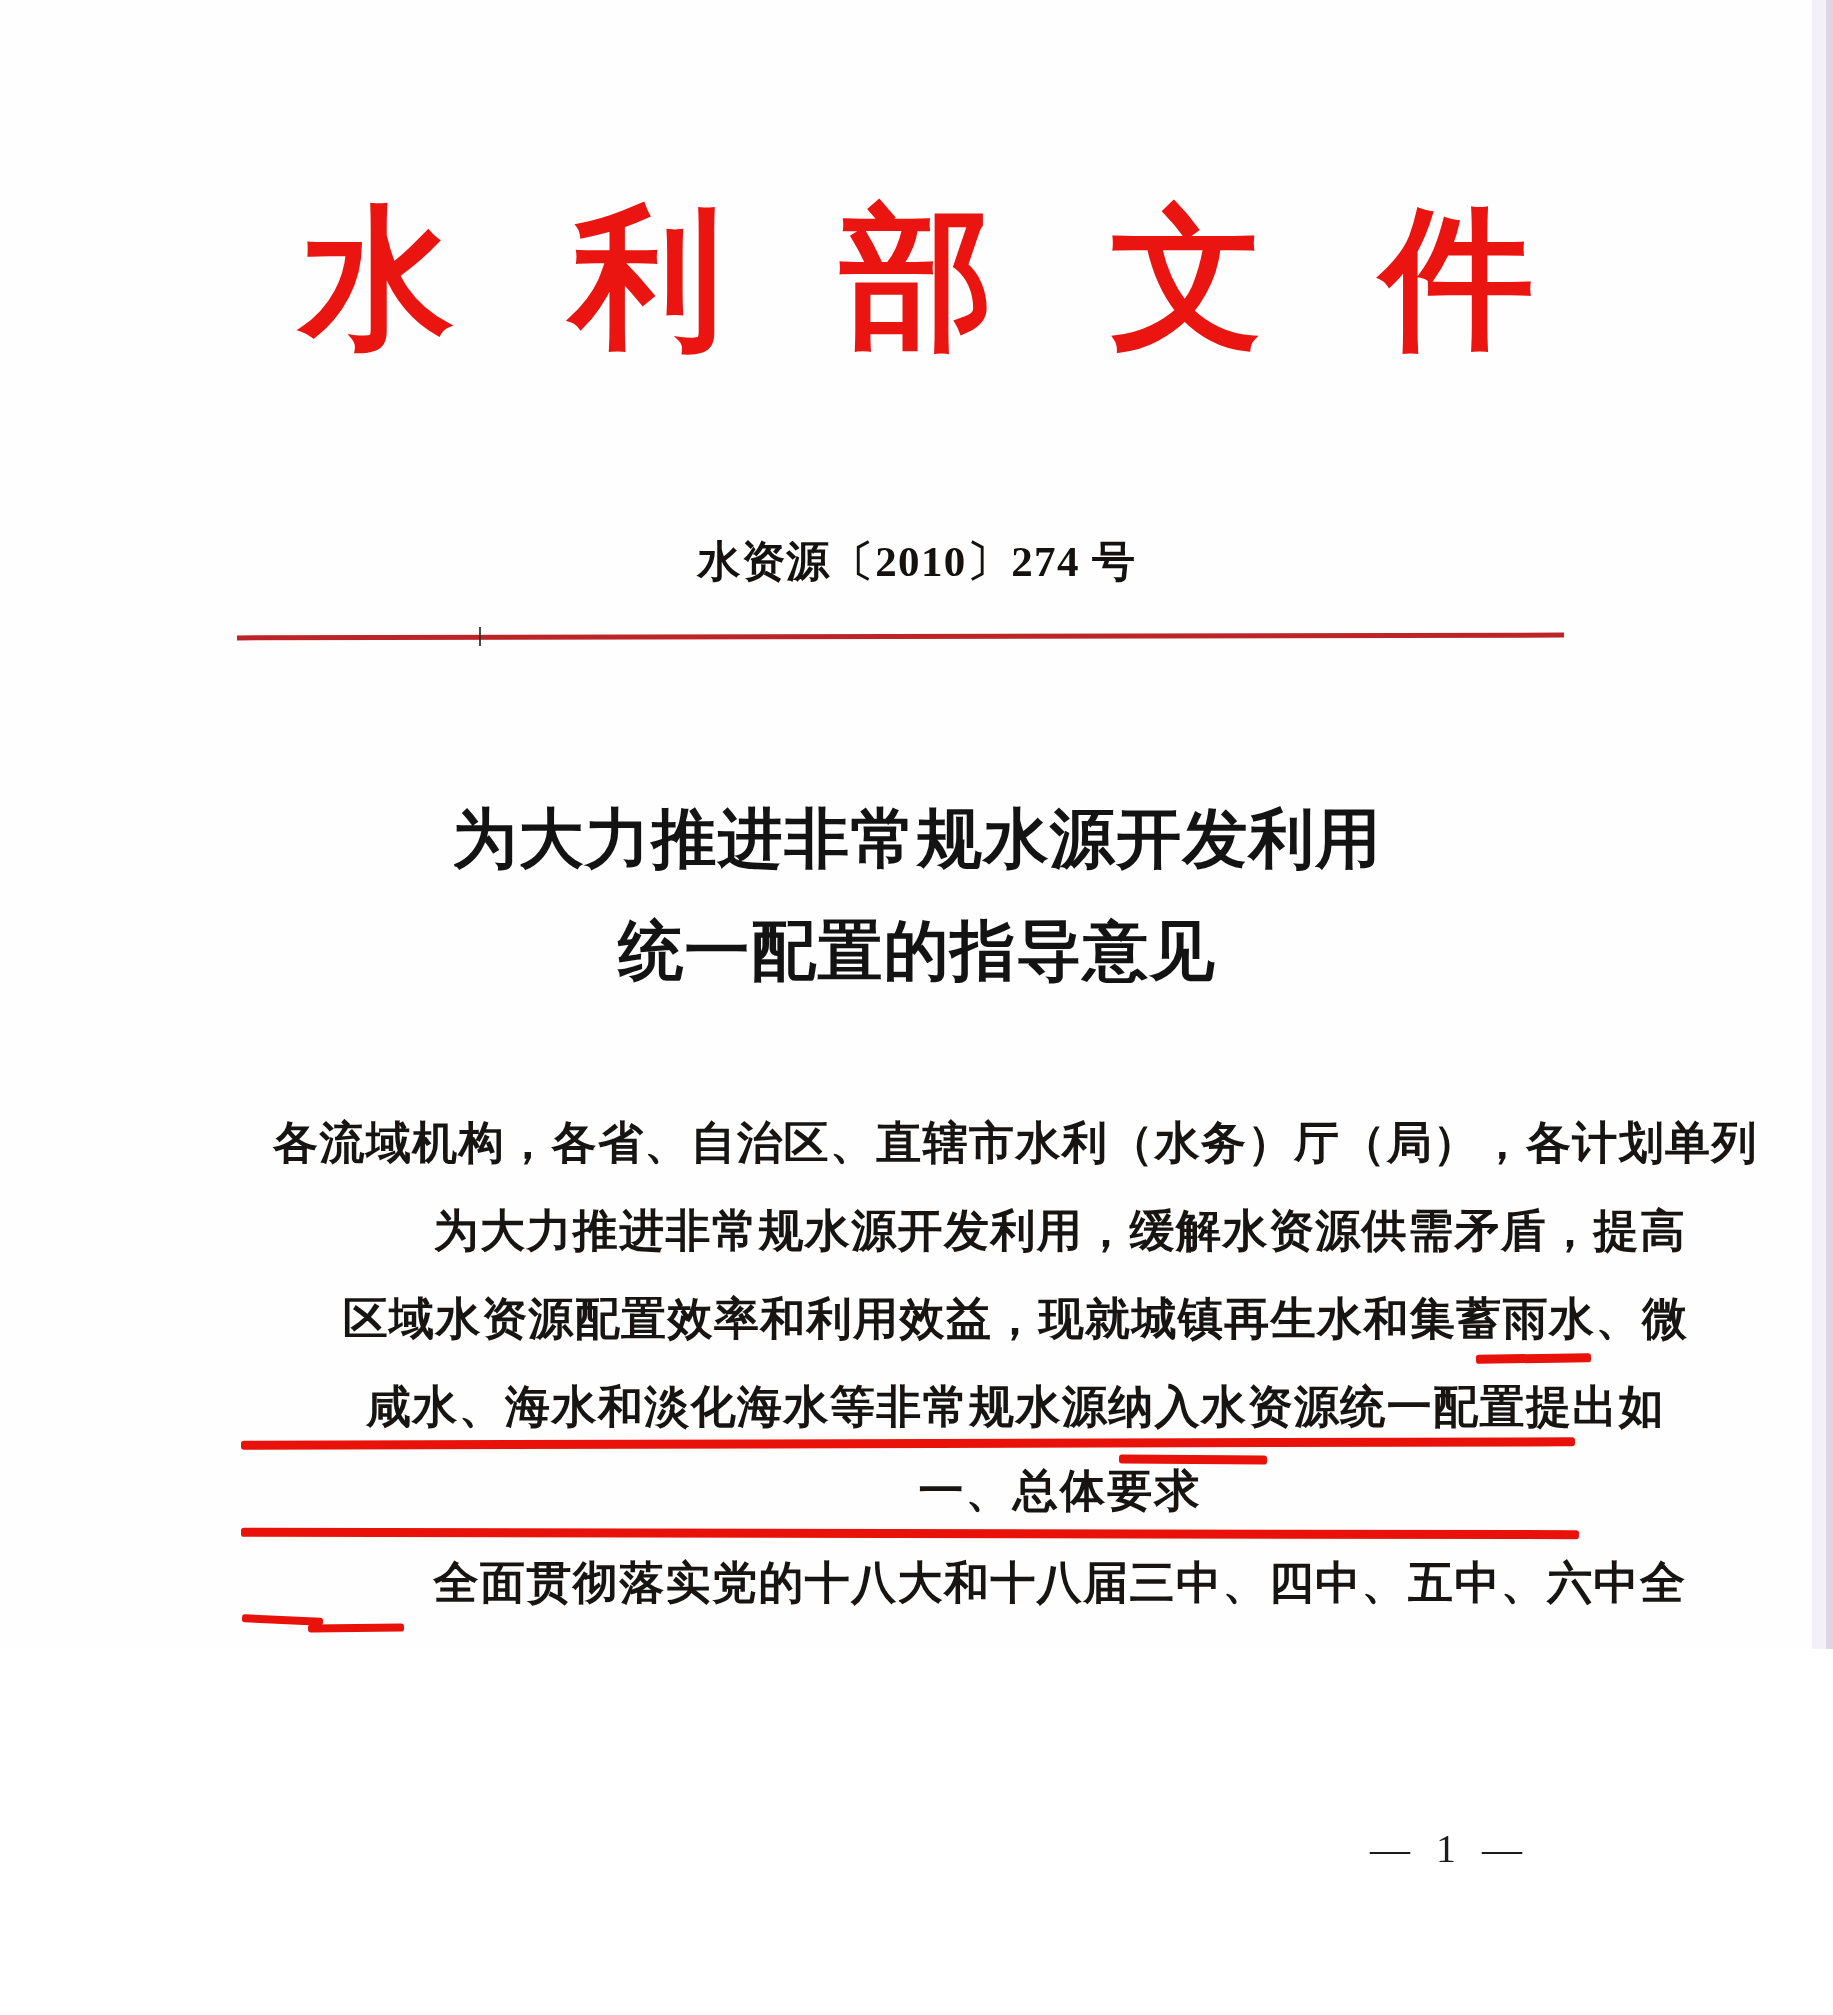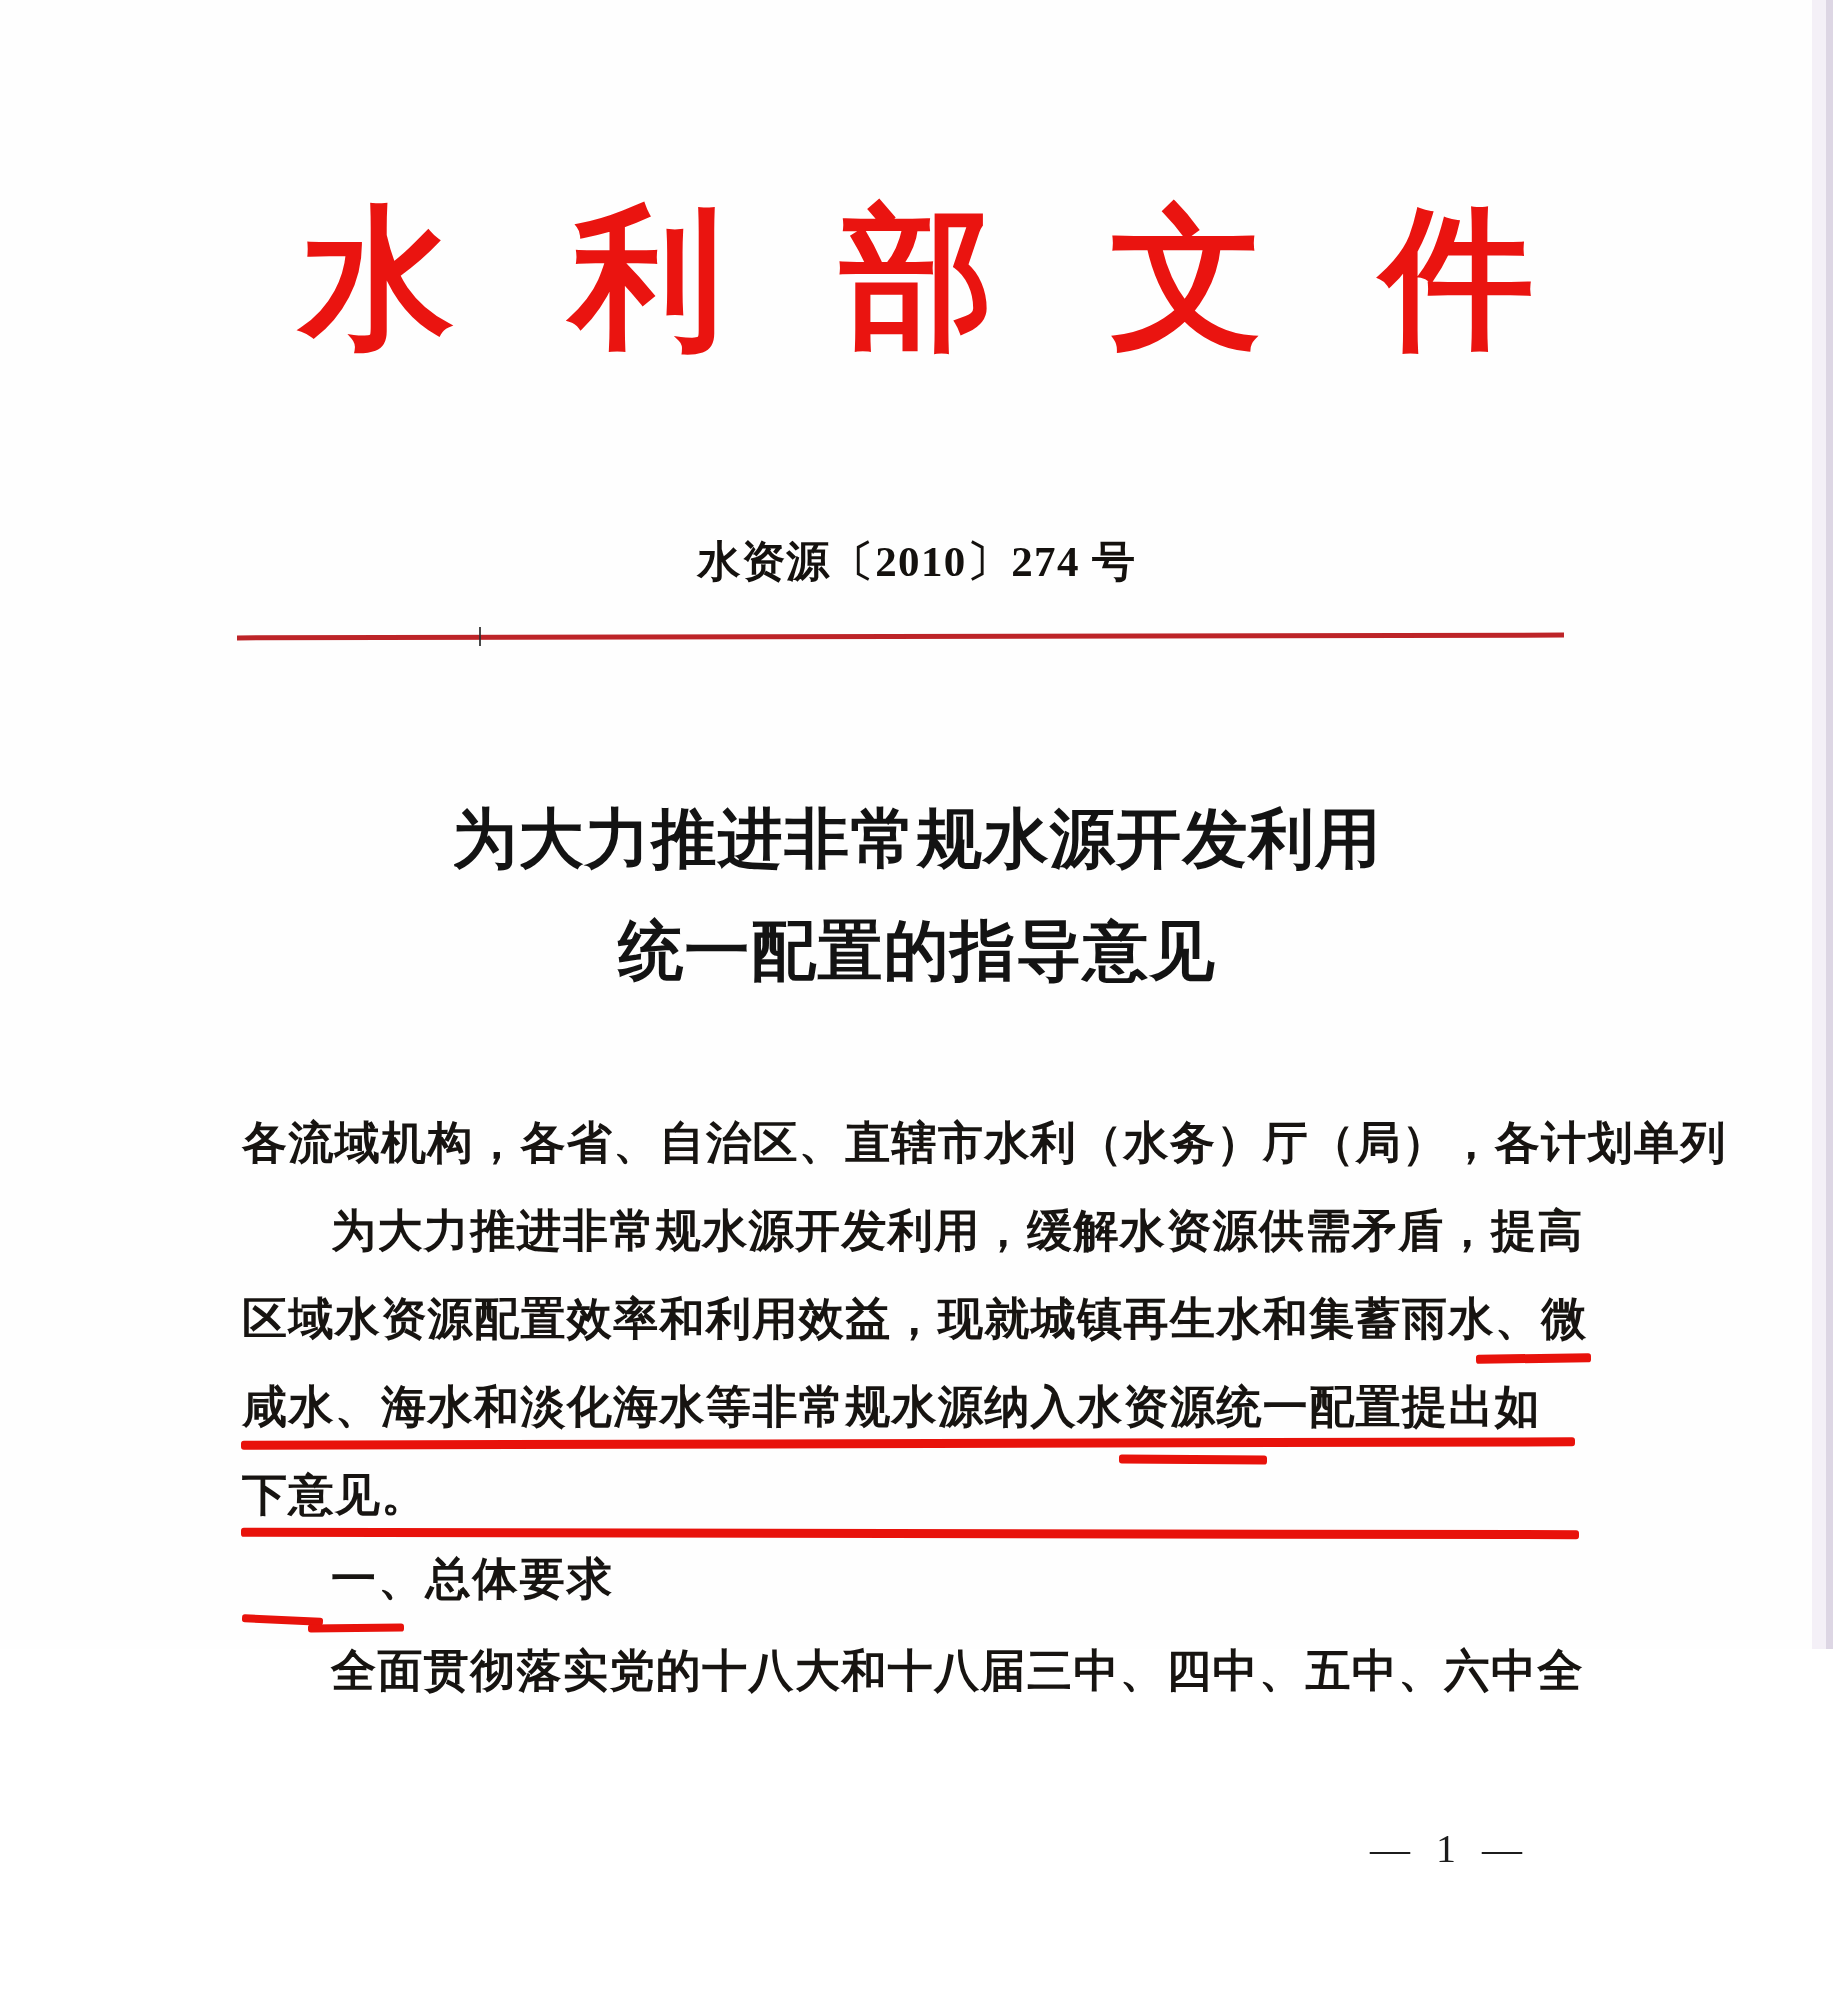--- a/index.html
+++ b/index.html
@@ -60,20 +60,21 @@
   }
   
   .body-text {
     position: absolute; left: 242px; top: 1099px;
     width: 1547px;
     font-size: 45px; line-height: 88px;
     font-weight: 700;
     letter-spacing: 1.4px;
     color: #171411;
     font-family: "Liberation Serif", serif;
+    text-align: center;
   }
   .body-line { white-space: nowrap; }
   .indent { padding-left: 89px; }
   .heading {
     font-family: Liberation Mono, monospace;
     font-weight: 900;
     letter-spacing: 2.2px;
   }
   
   .ul { position: absolute; background: #e8120b; border-radius: 2.9px; }
@@ -118,21 +119,20 @@
   <div class="doc-title">
     <div>为大力推进非常规水源开发利用</div>
     <div>统一配置的指导意见</div>
   </div>
 
   <div class="body-text">
     <div class="body-line">各流域机构，各省、自治区、直辖市水利（水务）厅（局），各计划单列</div>
     <div class="body-line indent">为大力推进非常规水源开发利用，缓解水资源供需矛盾，提高</div>
     <div class="body-line">区域水资源配置效率和利用效益，现就城镇再生水和集蓄雨水、微</div>
     <div class="body-line">咸水、海水和淡化海水等非常规水源纳入水资源统一配置提出如</div>
-    <div class="body-line">下意见。</div>
     <div class="body-line indent heading">一、总体要求</div>
     <div class="body-line indent">全面贯彻落实党的十八大和十八届三中、四中、五中、六中全</div>
   </div>
 
   <div class="ul ul-tigao"></div>
   <div class="ul ul-line4"></div>
   <div class="ul ul-zaishengshui"></div>
   <div class="ul ul-line5"></div>
   <div class="ul ul-xiayijian-a"></div>
   <div class="ul ul-xiayijian-b"></div>

